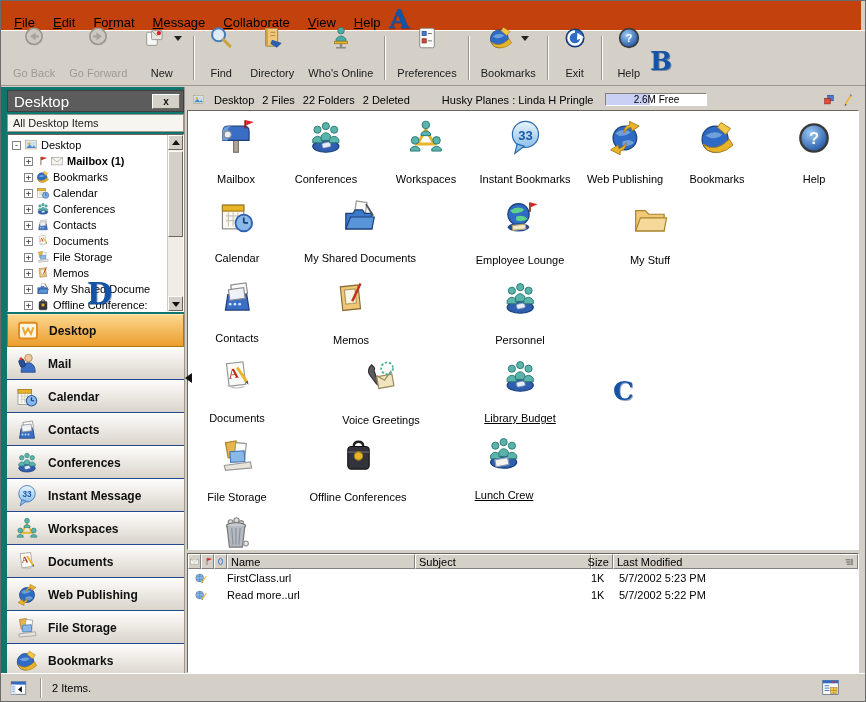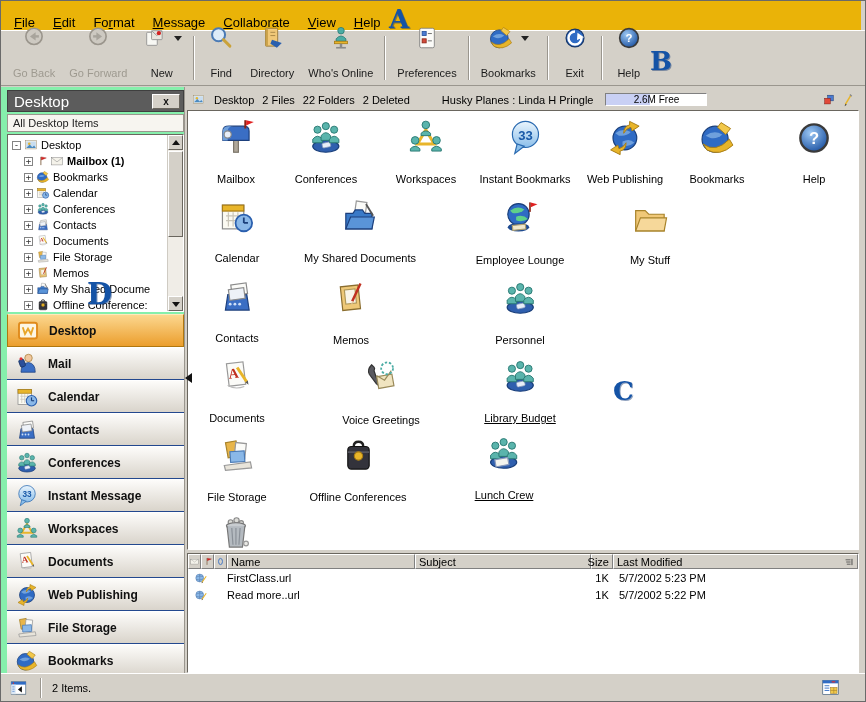--- a/index.html
+++ b/index.html
@@ -2,36 +2,36 @@
 <html><head>
 <meta charset="utf-8">
 <style>
   *{box-sizing:border-box;margin:0;padding:0}
   html,body{background:#808080}
   body{font-family:"Liberation Sans","DejaVu Sans",sans-serif;font-size:11px;color:#000}
   svg{display:block}
   .win{position:relative;width:866px;height:702px;background:#d4d0c8;border:1px solid #6a6a6a;overflow:hidden;cursor:default}
 
   
-  .menu{position:absolute;left:0;top:0;right:4px;height:44px;display:flex;align-items:center;padding-left:4px;border-bottom:1px solid #9a968e;background:#eab308}
+  .menu{position:absolute;left:0;top:0;right:4px;height:44px;display:flex;align-items:center;padding-left:4px;border-bottom:1px solid #9a968e;background:#c2410c}
   .mitem{padding:3px 9px;font-size:13px;white-space:nowrap}
   .accel{text-decoration:underline}
 
   
   .toolbar{position:absolute;left:0;top:29px;right:0;height:56px;display:flex;align-items:stretch;padding:2px 5px;border-top:1px solid #fff;border-bottom:1px solid #9a968e;background:#d4d0c8}
   .tbtn{display:flex;flex-direction:column;align-items:center;justify-content:flex-end;padding:3px 7px 4px;gap:16px;min-width:44px}
   .tbtn .ico{display:flex;align-items:center}
   .tbtn svg{width:26px;height:26px}
   .tlbl{font-size:11px;color:#1a1a1a;white-space:nowrap}
   .tbtn.disabled .tlbl{color:#9e9a90}
   .dd{width:0;height:0;border:4px solid transparent;border-top:5px solid #222;margin-left:7px;margin-top:5px}
   .tsep{width:2px;margin:3px 4px;border-left:1px solid #9a968e;border-right:1px solid #fff}
 
   
-  .content{position:absolute;left:0;top:86px;right:0;bottom:28px;display:flex;background:#86efac}
+  .content{position:absolute;left:0;top:86px;right:0;bottom:28px;display:flex;background:#0f766e}
 
   
   .sidebar{width:184px;flex:none;display:flex;flex-direction:column;padding:3px 0 0 6px;border-right:1px solid #9a968e}
   .ptitle{height:22px;flex:none;background:#5c5c5c;color:#fff;font-size:15px;display:flex;align-items:center;padding:0 6px;position:relative;border:1px solid #3f3f3f}
   .pclose{position:absolute;right:3px;top:3px;width:28px;height:15px;background:#d4d0c8;border:1px solid;border-color:#fff #6a665e #6a665e #fff;color:#111;font-size:10px;font-weight:bold;text-align:center;line-height:13px}
   .pfilter{height:18px;flex:none;margin-top:2px;background:#f7f5f0;border:1px solid #9a968e;display:flex;align-items:center;padding:0 5px;color:#222}
   .ptree{height:178px;flex:none;margin-top:2px;background:#fff;border:1px solid;border-color:#6a665e #fff #fff #6a665e;position:relative;overflow:hidden;padding-top:2px}
   .trow{height:16px;display:flex;align-items:center;gap:3px;padding-left:4px;white-space:nowrap}
   .trow.child{padding-left:16px}
   .exp{flex:none;width:9px;height:9px;border:1px solid #848484;background:#fff;font-family:"DejaVu Sans Mono",monospace;font-size:9px;line-height:7px;text-align:center;color:#333}
@@ -78,21 +78,21 @@
   .lh .c-subj{width:176px}
   .lh .c-size{width:22px;justify-content:flex-end}
   .lh .c-mod{flex:1}
   .lh-sort{margin-left:auto}
   .lh-sort svg{width:10px;height:10px}
   .lrow{height:17px;display:flex;align-items:center;font-size:11px}
   .lr-ic{width:16px;margin-left:6px}
   .lr-ic svg{width:14px;height:14px}
   .lr-name{margin-left:17px;width:188px}
   .lr-subj{width:176px}
-  .lr-size{width:22px;text-align:center}
+  .lr-size{width:22px;text-align:left}
   .lr-mod{padding-left:6px}
 
   
   .status{position:absolute;left:0;bottom:0;right:0;height:28px;background:#d4d0c8;border-top:1px solid #fff;display:flex;align-items:center;padding:0 8px}
   .sico svg{width:19px;height:18px}
   .ssep{width:2px;height:20px;margin:0 10px 0 12px;border-left:1px solid #9a968e;border-right:1px solid #fff}
   .sform{position:absolute;right:25px;top:4px}
   .sform svg{width:19px;height:19px}
 
   

